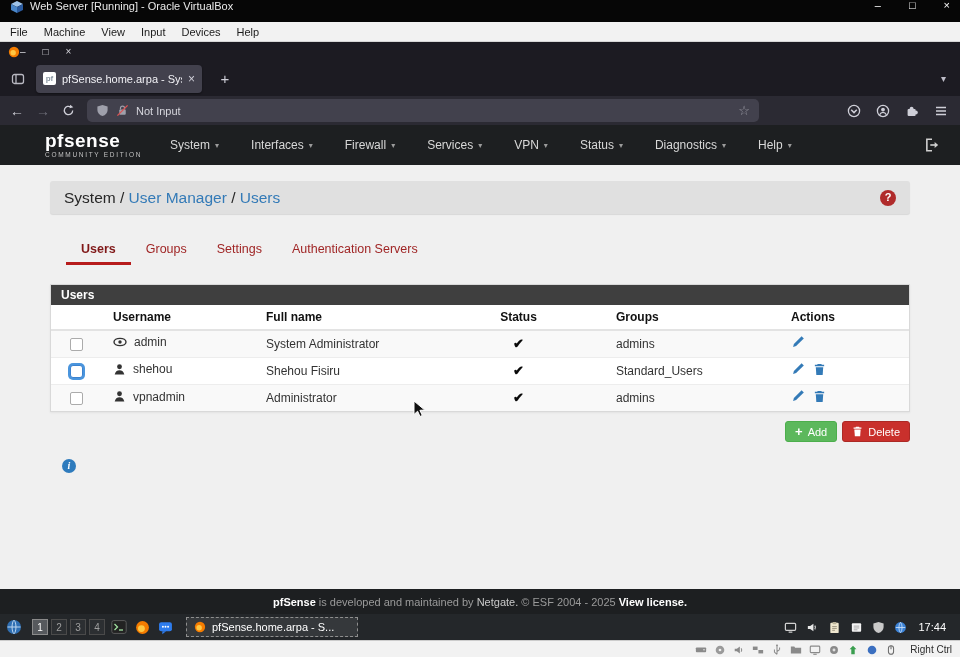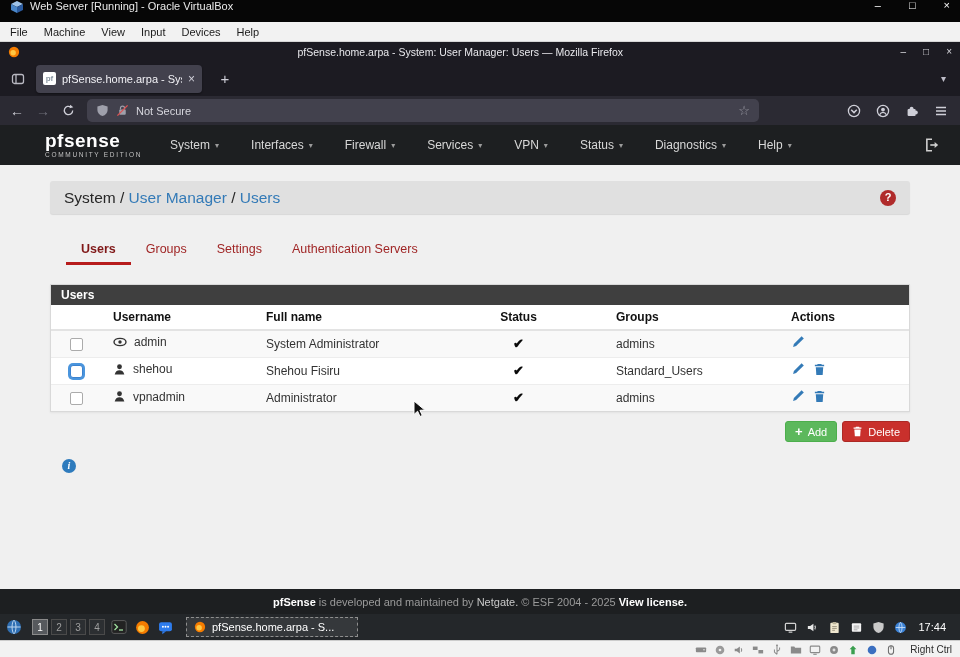--- a/index.html
+++ b/index.html
@@ -135,21 +135,20 @@
   <span>Help</span>
 </div>
 
 <div class="ff-titlebar">
   <span class="i">
     <svg width="12" height="12" viewBox="0 0 14 14">
         <circle cx="7" cy="7" r="6" fill="#f57c00"></circle>
         <circle cx="6" cy="8" r="3.2" fill="#ffd54f" opacity="0.85"></circle>
       </svg>
   </span>
-  <span class="ff-title">pfSense.home.arpa - System: User Manager: Users — Mozilla Firefox</span>
   <span class="ff-ctrls">
     <span class="i">–</span>
     <span class="i">□</span>
     <span class="i">×</span>
   </span>
 </div>
 
 <div class="ff-tabbar">
   <span class="i ffview-btn">
     <svg width="14" height="14" viewBox="0 0 14 14">
@@ -181,21 +180,21 @@
           <path d="M7 1l5.5 1.8v3.6c0 3.3-2.3 5.4-5.5 6.6C3.8 11.8 1.5 9.7 1.5 6.4V2.8z" fill="#9fa0ab"></path>
         </svg>
     </span>
     <span class="i">
       <svg width="13" height="13" viewBox="0 0 14 14">
           <rect x="3.5" y="6" width="7" height="5.5" rx="1" fill="#9fa0ab"></rect>
           <path d="M4.8 6V4.5a2.2 2.2 0 0 1 4.4 0V6" stroke="#9fa0ab" fill="none" stroke-width="1.3"></path>
           <line x1="1.5" y1="12.5" x2="12.5" y2="1.5" stroke="#e05252" stroke-width="1.4"></line>
         </svg>
     </span>
-    <span class="sec-label">Not Secure</span>
+    <span class="sec-label">Not Input</span>
     <span class="i url-star">☆</span>
   </div>
   <span class="nav-right">
     <span class="i">
       <svg width="14" height="14" viewBox="0 0 14 14">
           <circle cx="7" cy="7" r="5.6" fill="none" stroke="#cfcfd8" stroke-width="1.3"></circle>
           <path d="M4.2 5.8L7 8.6l2.8-2.8" fill="none" stroke="#cfcfd8" stroke-width="1.5"></path>
         </svg>
     </span>
     <span class="i">

